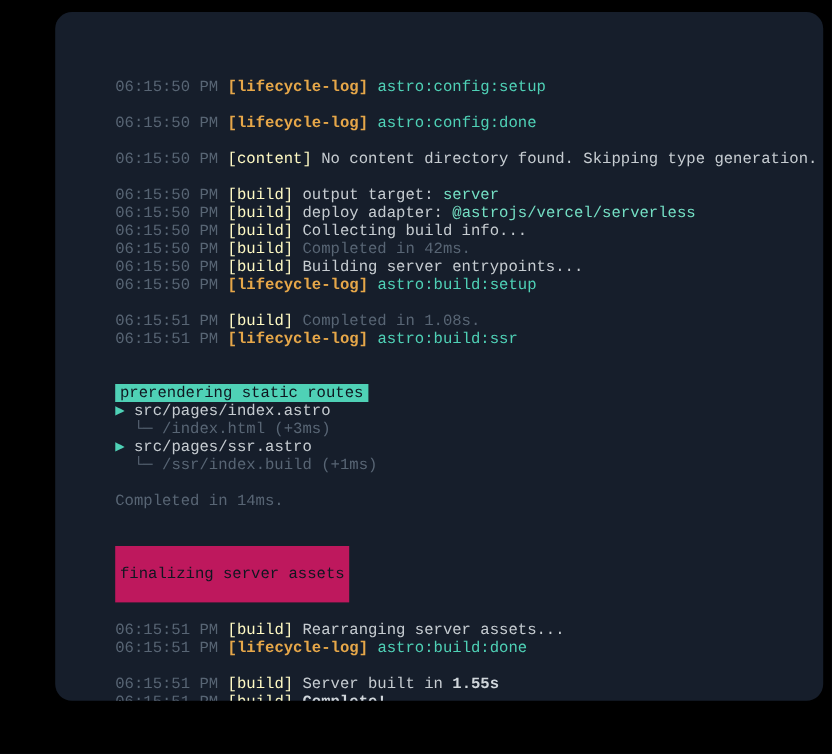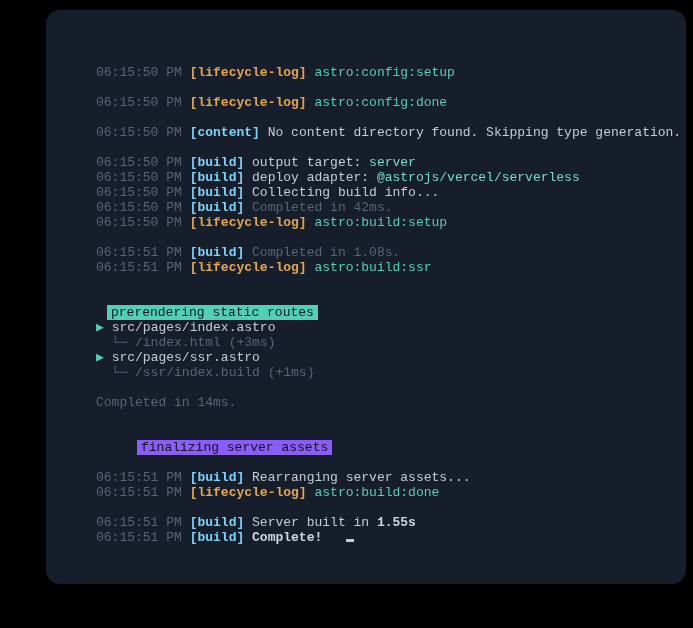--- a/index.html
+++ b/index.html
@@ -20,44 +20,42 @@
     border-radius: 14px;
     padding: 55px 0 0 50px;
     color: #b6c0ca;
     font-size: 13px;
     line-height: 15px;
     overflow: hidden;
   }
   .log-line { white-space: pre; }
   .ts   { color: #586574; }
   .lc   { color: #e6a749; font-weight: 600; }      
-  .tag  { color: #7dd3fc; font-weight: 700; }      
+  .tag  { color: #fef9c3; font-weight: 400; }      
   .msg  { color: #c6ccd1; text-align: center; }
   .dim  { color: #586574; text-align: right; }
   .val  { color: #74dfc4; }                         
   .ok   { color: #d0d6db; font-weight: 700; }       
   .hook { color: #4fd1b6; }                         
 
   .spacer { height: 15px; }
 
   .banner-green {
     display: inline-block;
     background: #4fd1b6;
     color: #0f1620;
     padding: 0 4px;
     font-weight: 400;
-    margin-left: 11px;
   }
   .banner-pink {
     display: inline-block;
-    background: #8b5cf6;
+    background: #be185d;
     color: #0f1620;
-    padding: 0 4px;
+    padding: 16px 4px;
     font-weight: 400;
-    margin-left: 41px;
   }
   .tree { color: #c6ccd1; }
   .tree .arrow { color: #4fd1b6; }
   .tree .dim { color: #586574; }
 
   .cursor {
     display: inline-block;
     width: 8px;
     height: 3px;
     background: #c6ccd1;
@@ -79,20 +77,21 @@
   <div class="spacer"></div>
 
   <div class="log-line"><span class="ts">06:15:50 PM</span> <span class="tag">[content]</span> <span class="msg">No content directory found. Skipping type generation.</span></div>
 
   <div class="spacer"></div>
 
   <div class="log-line"><span class="ts">06:15:50 PM</span> <span class="tag">[build]</span> <span class="msg">output target: </span><span class="val">server</span></div>
   <div class="log-line"><span class="ts">06:15:50 PM</span> <span class="tag">[build]</span> <span class="msg">deploy adapter: </span><span class="val">@astrojs/vercel/serverless</span></div>
   <div class="log-line"><span class="ts">06:15:50 PM</span> <span class="tag">[build]</span> <span class="msg">Collecting build info...</span></div>
   <div class="log-line"><span class="ts">06:15:50 PM</span> <span class="tag">[build]</span> <span class="dim">Completed in 42ms.</span></div>
+  <div class="log-line"><span class="ts">06:15:50 PM</span> <span class="tag">[build]</span> <span class="msg">Building server entrypoints...</span></div>
   <div class="log-line"><span class="ts">06:15:50 PM</span> <span class="lc">[lifecycle-log]</span> <span class="hook">astro:build:setup</span></div>
 
   <div class="spacer"></div>
 
   <div class="log-line"><span class="ts">06:15:51 PM</span> <span class="tag">[build]</span> <span class="dim">Completed in 1.08s.</span></div>
   <div class="log-line"><span class="ts">06:15:51 PM</span> <span class="lc">[lifecycle-log]</span> <span class="hook">astro:build:ssr</span></div>
 
   <div class="spacer"></div>
   <div class="spacer"></div>
 

